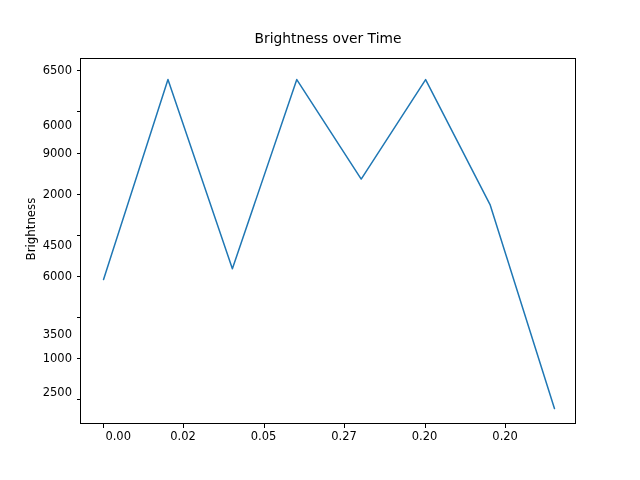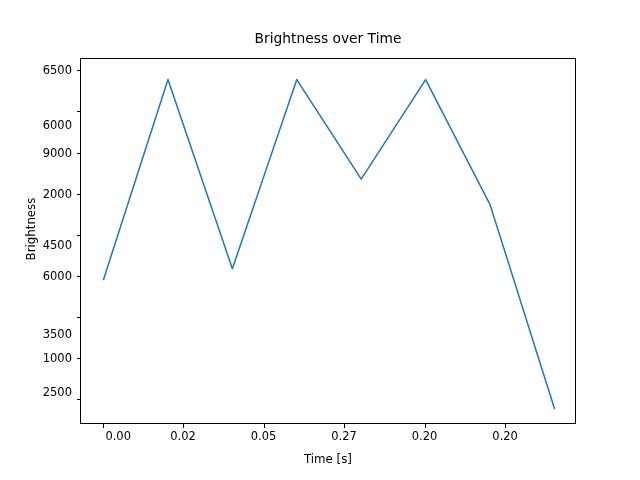--- a/index.html
+++ b/index.html
@@ -144,21 +144,20 @@
     </div>
   <div id="xlabels-row">
       <div class="tick-label-x" style="left: 101px; text-align: right;">0.00</div>
       <div class="tick-label-x" style="left: 183.065px;">0.02</div>
       <div class="tick-label-x" style="left: 263.584px;">0.05</div>
       <div class="tick-label-x" style="left: 344.104px;">0.27</div>
       <div class="tick-label-x" style="left: 424.623px;">0.20</div>
       <div class="tick-label-x" style="left: 505.143px;">0.20</div>
     </div>
 
-  <div id="xaxis-label">Time [s]</div>
   <div id="yaxis-label">Brightness</div>
 
 <div class="tick-mark-y" style="top: 399.326px;"></div>
     <div class="tick-mark-y" style="top: 358.202px;"></div>
     <div class="tick-mark-y" style="top: 317.079px;"></div>
     <div class="tick-mark-y" style="top: 275.955px;"></div>
     <div class="tick-mark-y" style="top: 234.831px;"></div>
     <div class="tick-mark-y" style="top: 193.708px;"></div>
     <div class="tick-mark-y" style="top: 152.584px;"></div>
     <div class="tick-mark-y" style="top: 111.461px;"></div>

